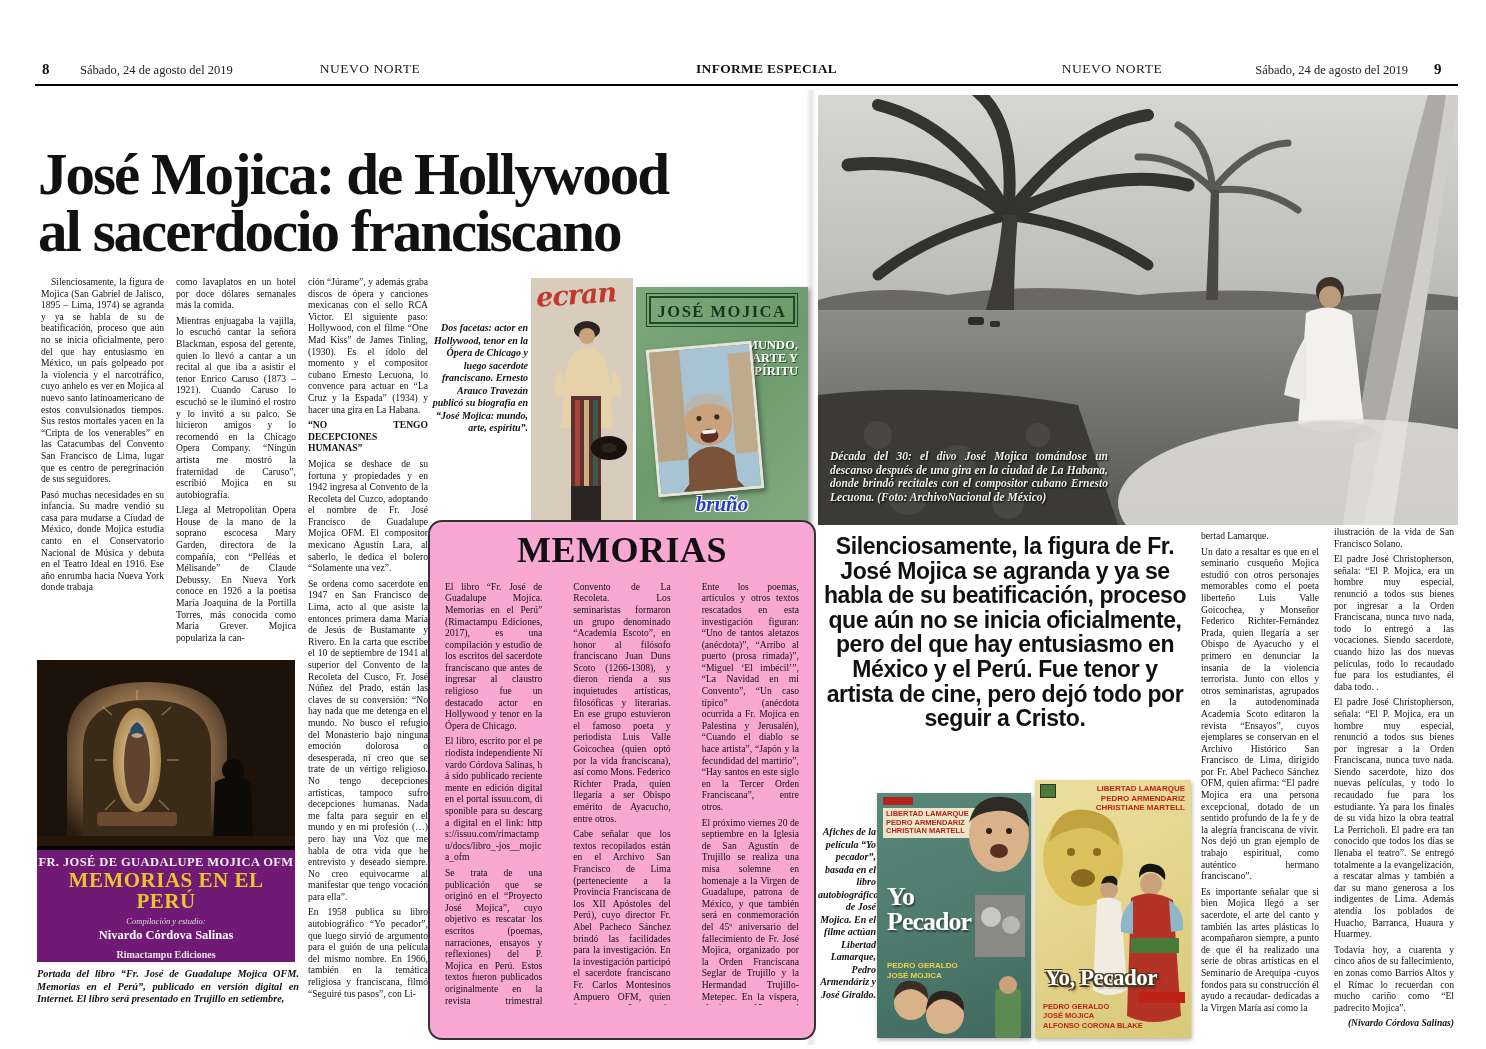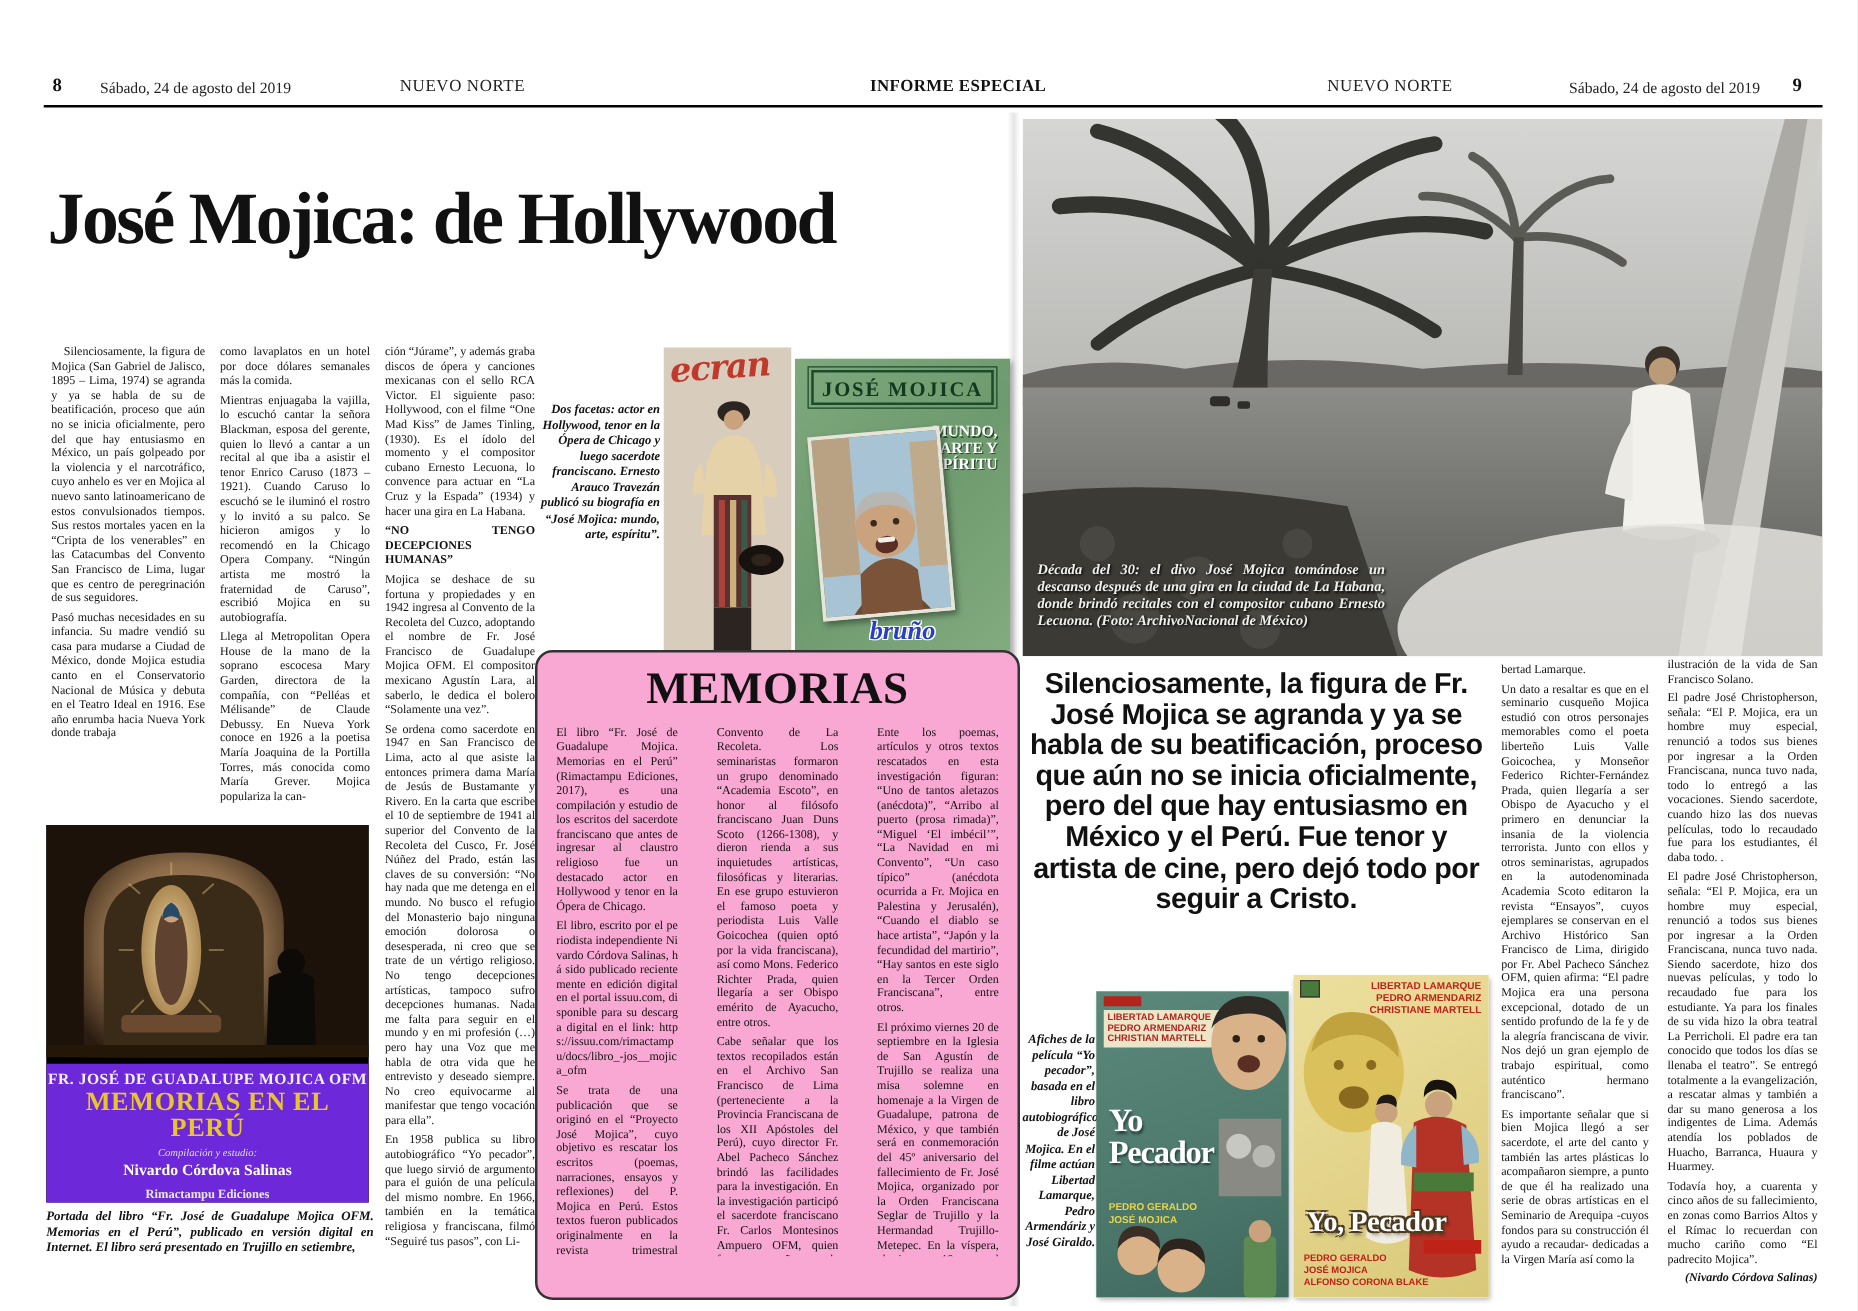--- a/index.html
+++ b/index.html
@@ -26,21 +26,21 @@
   .caption { font-weight:bold; font-style:italic; font-size:10.3px; line-height:1.22; text-align:justify; }
   .caption-right { font-weight:bold; font-style:italic; font-size:10px; line-height:1.25; text-align:right; }
   
   .membox { border:2px solid #333; border-radius:14px; background:#f9a8d4; }
   .membox-title { text-align:center; font-weight:bold; font-size:36px; line-height:1.02; letter-spacing:.5px; }
   .membox-cols { display:flex; gap:23px; padding:8px 11px 0 11px; }
   .membox-cols .bodycol { flex:1; }
   .breaklink { overflow-wrap:break-word; word-break:break-all; }
   
   .cover { background:#000; overflow:hidden; }
-  .cover-band { background:#6d28d9; text-align:center; color:#fff; padding-top:5px; }
+  .cover-band { background:#701a75; text-align:center; color:#fff; padding-top:5px; }
   .cover-hdr { color:#f2f2f2; font-weight:bold; font-size:12.5px; letter-spacing:.4px; }
   .cover-title { color:#e8c52e; font-weight:bold; font-size:21px; letter-spacing:.5px; line-height:1.02; }
   .cover-tag { color:#ddd; font-style:italic; font-size:8.5px; margin-top:3px; }
   .cover-auth { color:#fff; font-weight:bold; font-size:12.5px; margin-top:2px; }
   .cover-pub { color:#e8e8e8; font-weight:bold; font-size:10px; margin-top:6px; }
   .cover-year { color:#e8c52e; font-weight:bold; font-size:8.5px; margin-top:2px; }
   
   .ecran { background:#d8ccbc; overflow:hidden; }
   .ecran-word { font-family:"DejaVu Serif", serif; font-style:italic; font-weight:bold; color:#c0392b; font-size:27px; transform:rotate(-4deg); letter-spacing:-1px; }
   
@@ -79,20 +79,21 @@
   <div class="abs hdr-center" style="left:637px; top:61px; width:200px;">INFORME ESPECIAL</div>
   <div class="abs hdr-brand" style="left:1012px; top:61px; width:200px;">NUEVO NORTE</div>
   <div class="abs hdr-date" style="left:1248px; top:63px; width:160px; text-align:right;">Sábado, 24 de agosto del 2019</div>
   <div class="abs hdr-num" style="left:1434px; top:61px;">9</div>
   <div class="abs top-rule" style="left:35px; top:84px; width:1423px; height:0;"></div>
   <div class="abs fold" style="left:806px; top:90px; width:10px; height:955px;"></div>
 
 
   <div class="abs headline" style="left:38px; top:146px; width:775px;">
     <div>José Mojica: de Hollywood</div>
+    <div>al sacerdocio franciscano</div>
   </div>
 
   <div class="abs bodycol" style="left:37px; top:272px; width:131px; height:388px;">
     <p class="indent1">Silenciosamente, la figura de Mojica (San Gabriel de Jalisco, 1895 – Lima, 1974) se agranda y ya se habla de su de beatificación, proceso que aún no se inicia oficialmente, pero del que hay entusiasmo en México, un país golpeado por la violencia y el narcotráfico, cuyo anhelo es ver en Mojica al nuevo santo latinoamericano de estos convulsionados tiempos. Sus restos mortales yacen en la “Cripta de los venerables” en las Catacumbas del Convento San Francisco de Lima, lugar que es centro de peregrinación de sus seguidores.</p>
     <p>Pasó muchas necesidades en su infancia. Su madre vendió su casa para mudarse a Ciudad de México, donde Mojica estudia canto en el Conservatorio Nacional de Música y debuta en el Teatro Ideal en 1916. Ese año enrumba hacia Nueva York donde trabaja</p>
   </div>
   <div class="abs bodycol" style="left:172px; top:272px; width:128px; height:388px;">
     <p>como lavaplatos en un hotel por doce dólares semanales más la comida.</p>
     <p>Mientras enjuagaba la vajilla, lo escuchó cantar la señora Blackman, esposa del gerente, quien lo llevó a cantar a un recital al que iba a asistir el tenor Enrico Caruso (1873 – 1921). Cuando Caruso lo escuchó se le iluminó el rostro y lo invitó a su palco. Se hicieron amigos y lo recomendó en la Chicago Opera Company. “Ningún artista me mostró la fraternidad de Caruso”, escribió Mojica en su autobiografía.</p>
     <p>Llega al Metropolitan Opera House de la mano de la soprano escocesa Mary Garden, directora de la compañía, con “Pelléas et Mélisande” de Claude Debussy. En Nueva York conoce en 1926 a la poetisa María Joaquina de la Portilla Torres, más conocida como María Grever. Mojica populariza la can-</p>

